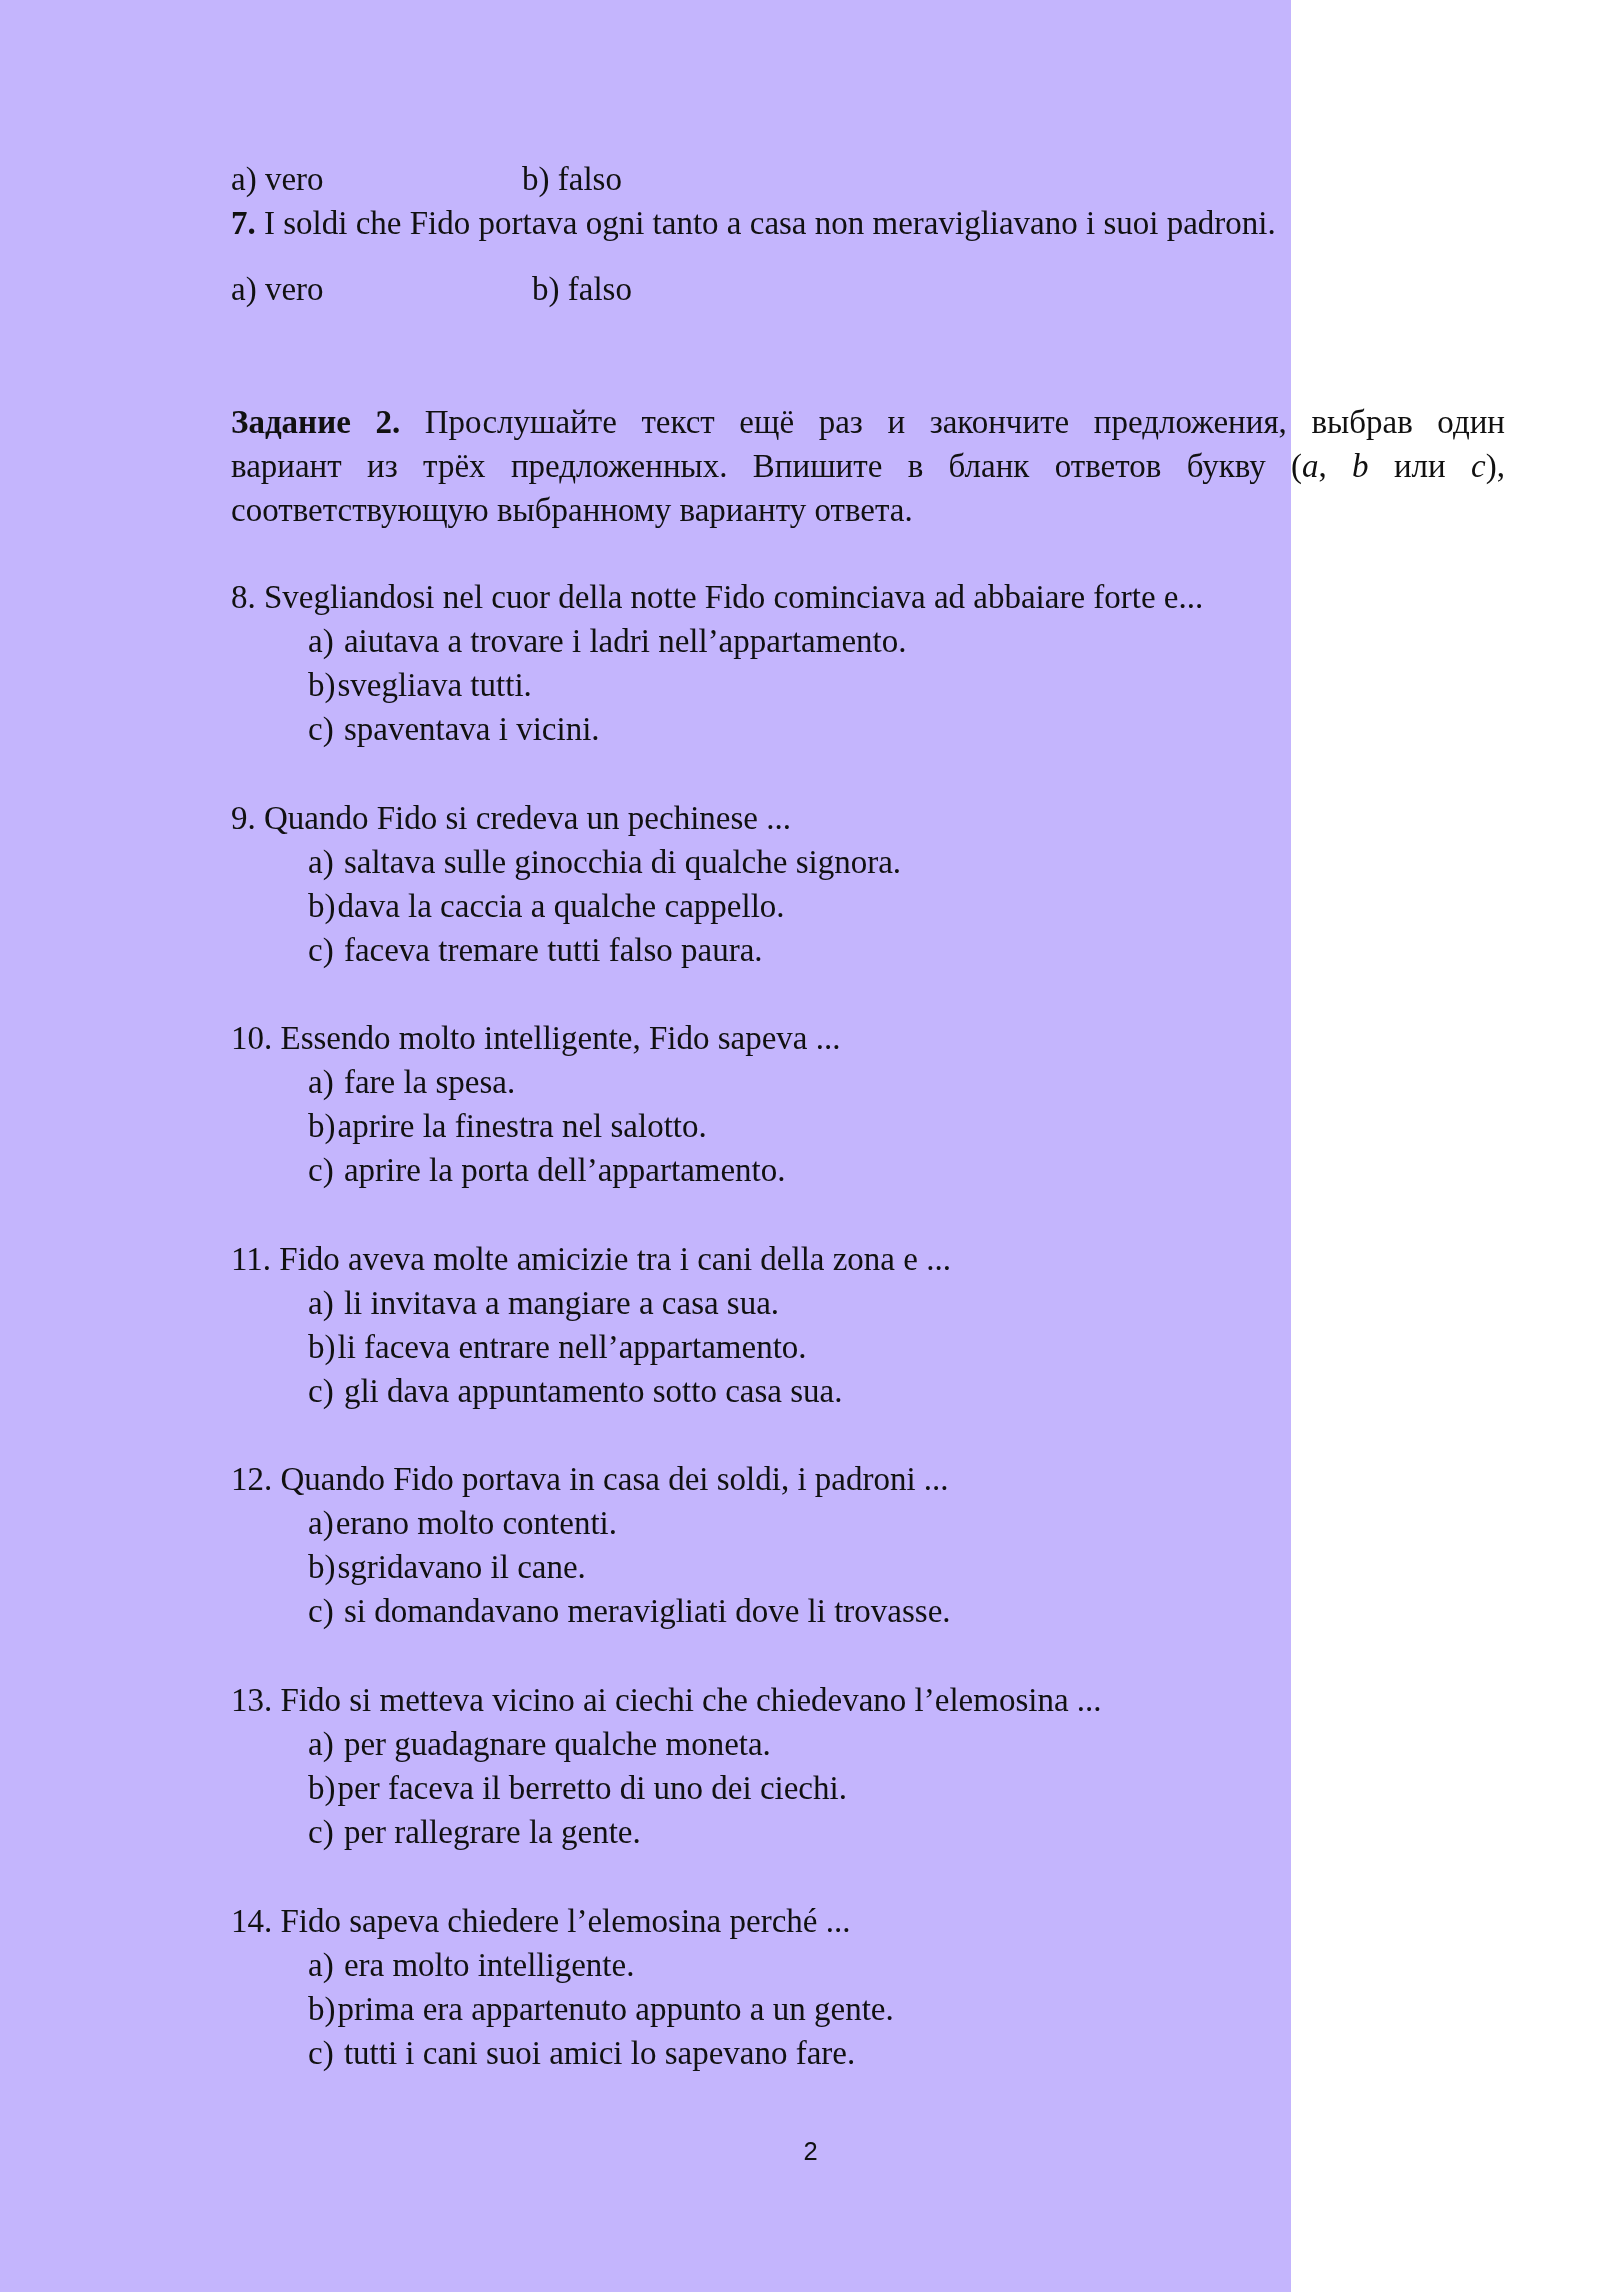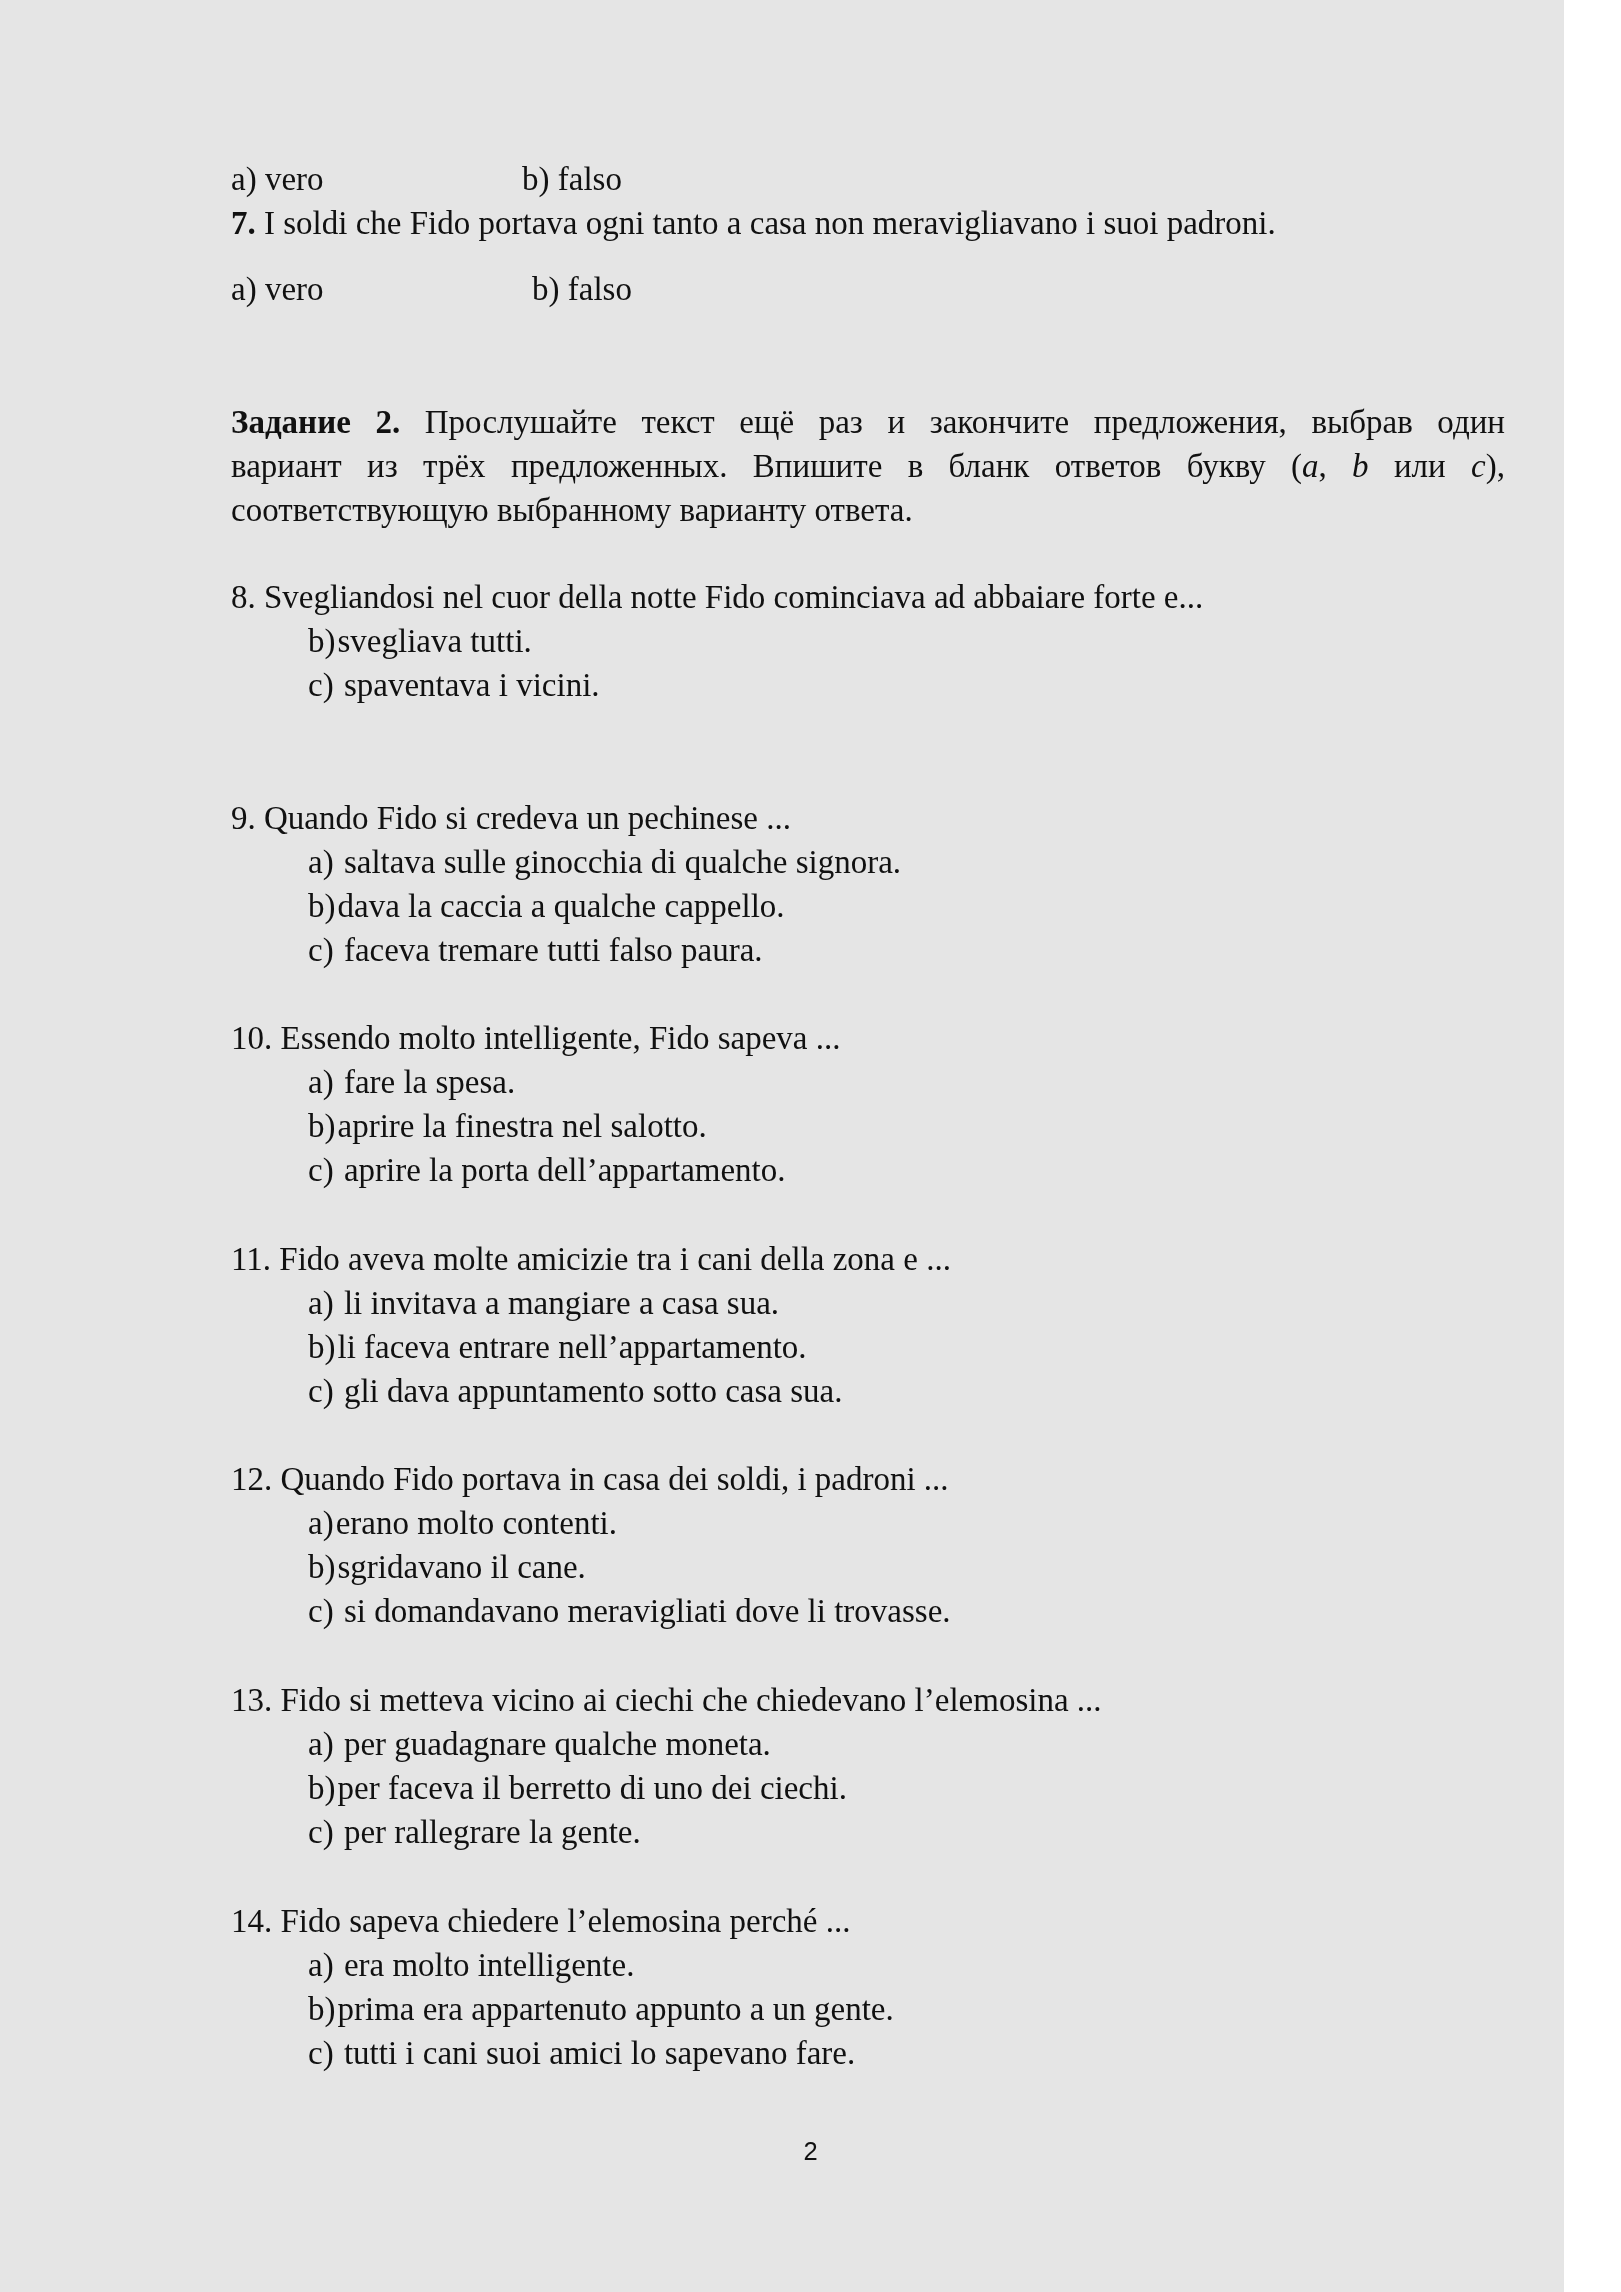--- a/index.html
+++ b/index.html
@@ -12,24 +12,23 @@
     height: 2293px;
     position: relative;
     overflow: hidden;
     font-family: "Liberation Serif", "DejaVu Serif", serif;
     color: #111111;
     font-size: 33px;
   }
   .page {
     position: absolute;
     left: 0; top: 0;
-    width: 1528px;
+    width: 1291px;
     height: 2293px;
-    background: #e5e5e5;
-    padding-left: 36px;
+    background: #c4b5fd;
   }
   .line {
     position: absolute;
     left: 231px;
     white-space: nowrap;
     line-height: 44px;
     height: 44px;
   }
   .tf-row {
     position: absolute;
@@ -105,20 +104,21 @@
   </div>
 
   <div class="instruction">
     <span class="p-line"><span class="bold">Задание 2.</span><span> Прослушайте текст ещё раз и закончите предложения, выбрав один</span></span>
     <span class="p-line"><span>вариант из трёх предложенных. Впишите в бланк ответов букву (</span><span class="ital">a</span><span>, </span><span class="ital">b</span><span> или </span><span class="ital">c</span><span>),</span></span>
     <span class="p-line last">соответствующую выбранному варианту ответа.</span>
   </div>
 
   <div class="question" style="top:575px;">
     <div class="q-stem">8. Svegliandosi nel cuor della notte Fido cominciava ad abbaiare forte e...</div>
+    <div class="q-option"><span class="opt-letter">a)</span> <span>aiutava a trovare i ladri nell’appartamento.</span></div>
     <div class="q-option"><span class="opt-letter">b)</span><span>svegliava tutti.</span></div>
     <div class="q-option"><span class="opt-letter">c)</span> <span>spaventava i vicini.</span></div>
   </div>
 
   <div class="question" style="top:796px;">
     <div class="q-stem">9. Quando Fido si credeva un pechinese ...</div>
     <div class="q-option"><span class="opt-letter">a)</span> <span>saltava sulle ginocchia di qualche signora.</span></div>
     <div class="q-option"><span class="opt-letter">b)</span><span>dava la caccia a qualche cappello.</span></div>
     <div class="q-option"><span class="opt-letter">c)</span> <span>faceva tremare tutti falso paura.</span></div>
   </div>

